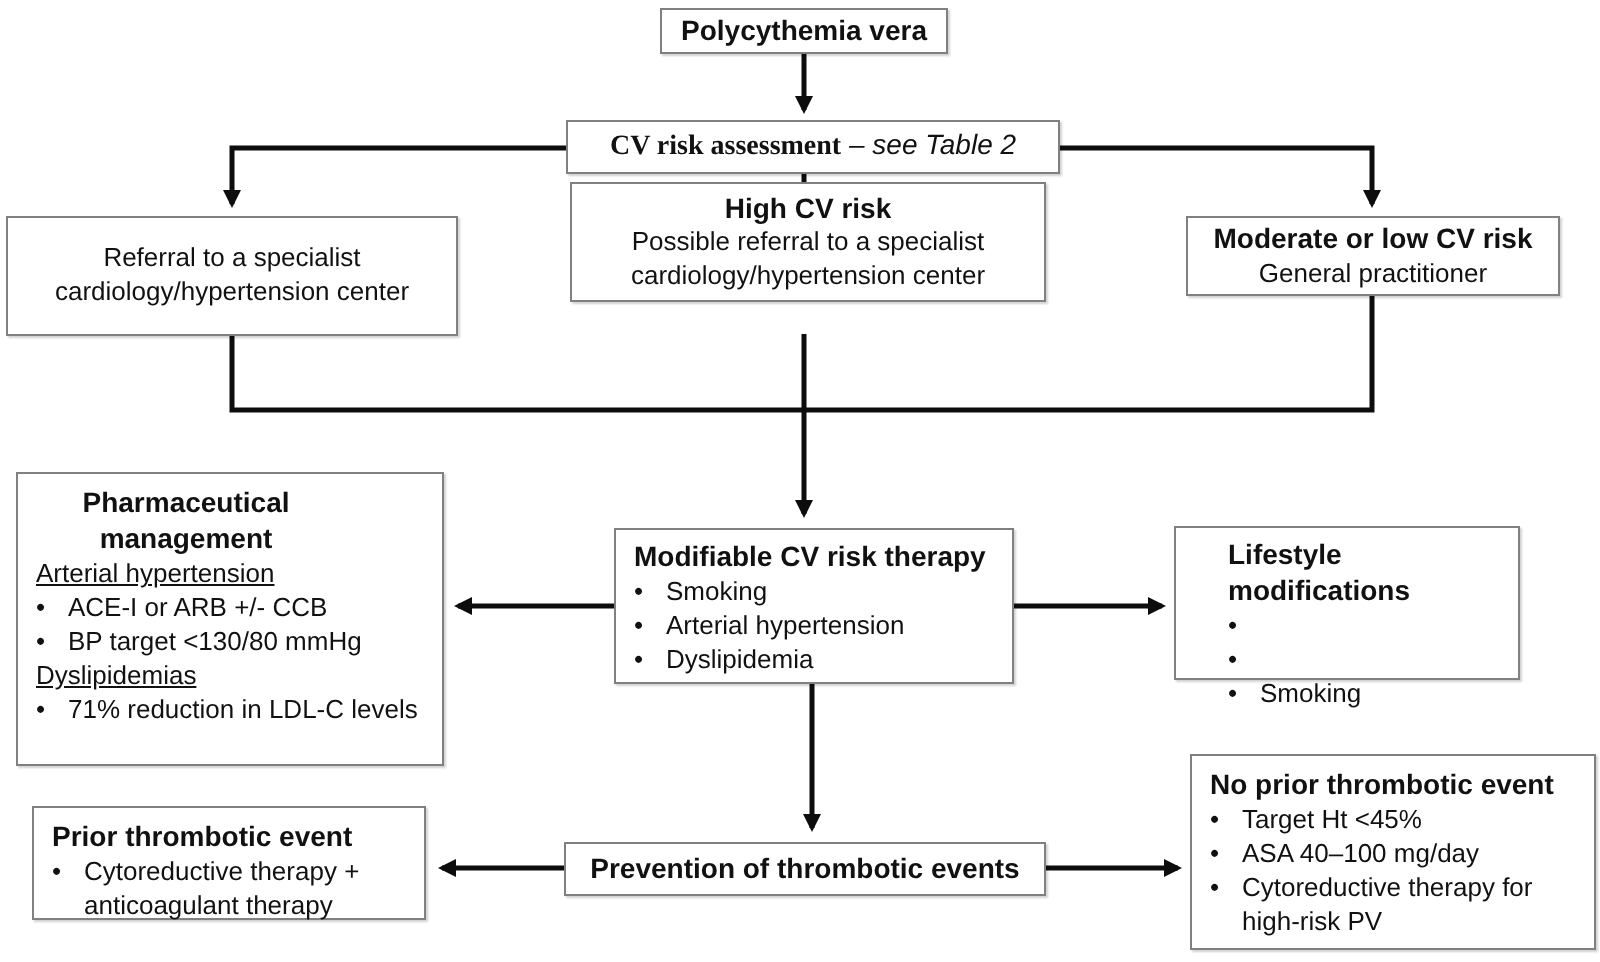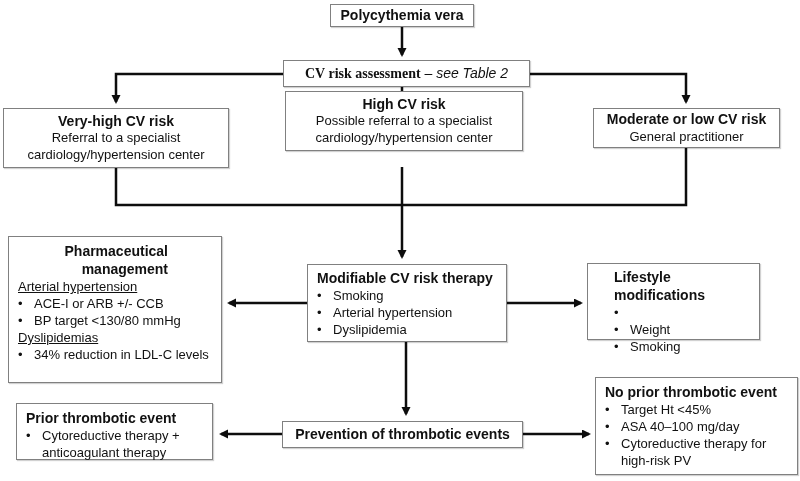--- a/index.html
+++ b/index.html
@@ -17,21 +17,21 @@
   .title { font-weight:bold; font-size:14px; line-height:1.3; }
   .listbox { padding:5px 6px 4px 9px; }
   .listbox .title { margin-bottom:1px; }
   .underlined { text-decoration:underline; }
   .bullet { display:flex; }
   .bullet .dot { width:16px; flex:0 0 16px; }
   .bullet .txt { flex:1; }
   .assess-line { font-size:14px; white-space:nowrap; }
   .assess-line .it { font-style:italic; font-weight:normal; }
   svg.connectors { position:absolute; left:0; top:0; pointer-events:none; }
-  .wrap150 { display:inline-block; width:150px; text-align:right; }
+  .wrap150 { display:inline-block; width:150px; text-align:center; }
 </style>
 </head>
 <body>
 
 <div id="figure">
 
   <svg class="connectors" width="800" height="481" viewBox="0 0 800 481">
     <defs>
       <marker id="ah" markerUnits="userSpaceOnUse" markerWidth="10" markerHeight="10" refX="7" refY="4.5" orient="auto">
         <path d="M0,0 L9,4.5 L0,9 z" fill="#0d0d0d"></path>
@@ -54,21 +54,20 @@
 
   <div class="box centerbox" style="left:330px; top:4px; width:144px; height:23px;">
     <span class="title">Polycythemia vera</span>
   </div>
 
   <div class="box centerbox" style="left:283px; top:60px; width:247px; height:27px;">
     <span class="assess-line"><span class="bold">CV risk assessment</span>&nbsp;<span class="it">– see Table 2</span></span>
   </div>
 
   <div class="box centerbox" style="left:3px; top:108px; width:226px; height:60px;">
-    <span class="title">Very-high CV risk</span>
     <span>Referral to a specialist</span>
     <span>cardiology/hypertension center</span>
   </div>
 
   <div class="box centerbox" style="left:285px; top:91px; width:238px; height:60px;">
     <span class="title">High CV risk</span>
     <span>Possible referral to a specialist</span>
     <span>cardiology/hypertension center</span>
   </div>
 
@@ -84,21 +83,21 @@
       <span class="dot">•</span>
       <span class="txt">ACE-I or ARB +/- CCB</span>
     </div>
     <div class="bullet">
       <span class="dot">•</span>
       <span class="txt">BP target &lt;130/80 mmHg</span>
     </div>
     <div class="underlined">Dyslipidemias</div>
     <div class="bullet">
       <span class="dot">•</span>
-      <span class="txt">34% reduction in LDL-C levels</span>
+      <span class="txt">71% reduction in LDL-C levels</span>
     </div>
   </div>
 
   <div class="box listbox" style="left:307px; top:264px; width:200px; height:78px; padding-top:4px;">
     <div class="title">Modifiable CV risk therapy</div>
     <div class="bullet">
       <span class="dot">•</span>
       <span class="txt">Smoking</span>
     </div>
     <div class="bullet">
@@ -111,21 +110,20 @@
     </div>
   </div>
 
   <div class="box listbox" style="left:587px; top:263px; width:173px; height:77px; padding-top:4px;padding-left:26px;">
     <div class="title">Lifestyle modifications</div>
     <div class="bullet">
       <span class="dot">•</span>
     </div>
     <div class="bullet">
       <span class="dot">•</span>
-      <span class="txt">Weight</span>
     </div>
     <div class="bullet">
       <span class="dot">•</span>
       <span class="txt">Smoking</span>
     </div>
   </div>
 
   <div class="box listbox" style="left:16px; top:403px; width:197px; height:57px;">
     <div class="title">Prior thrombotic event</div>
     <div class="bullet">

